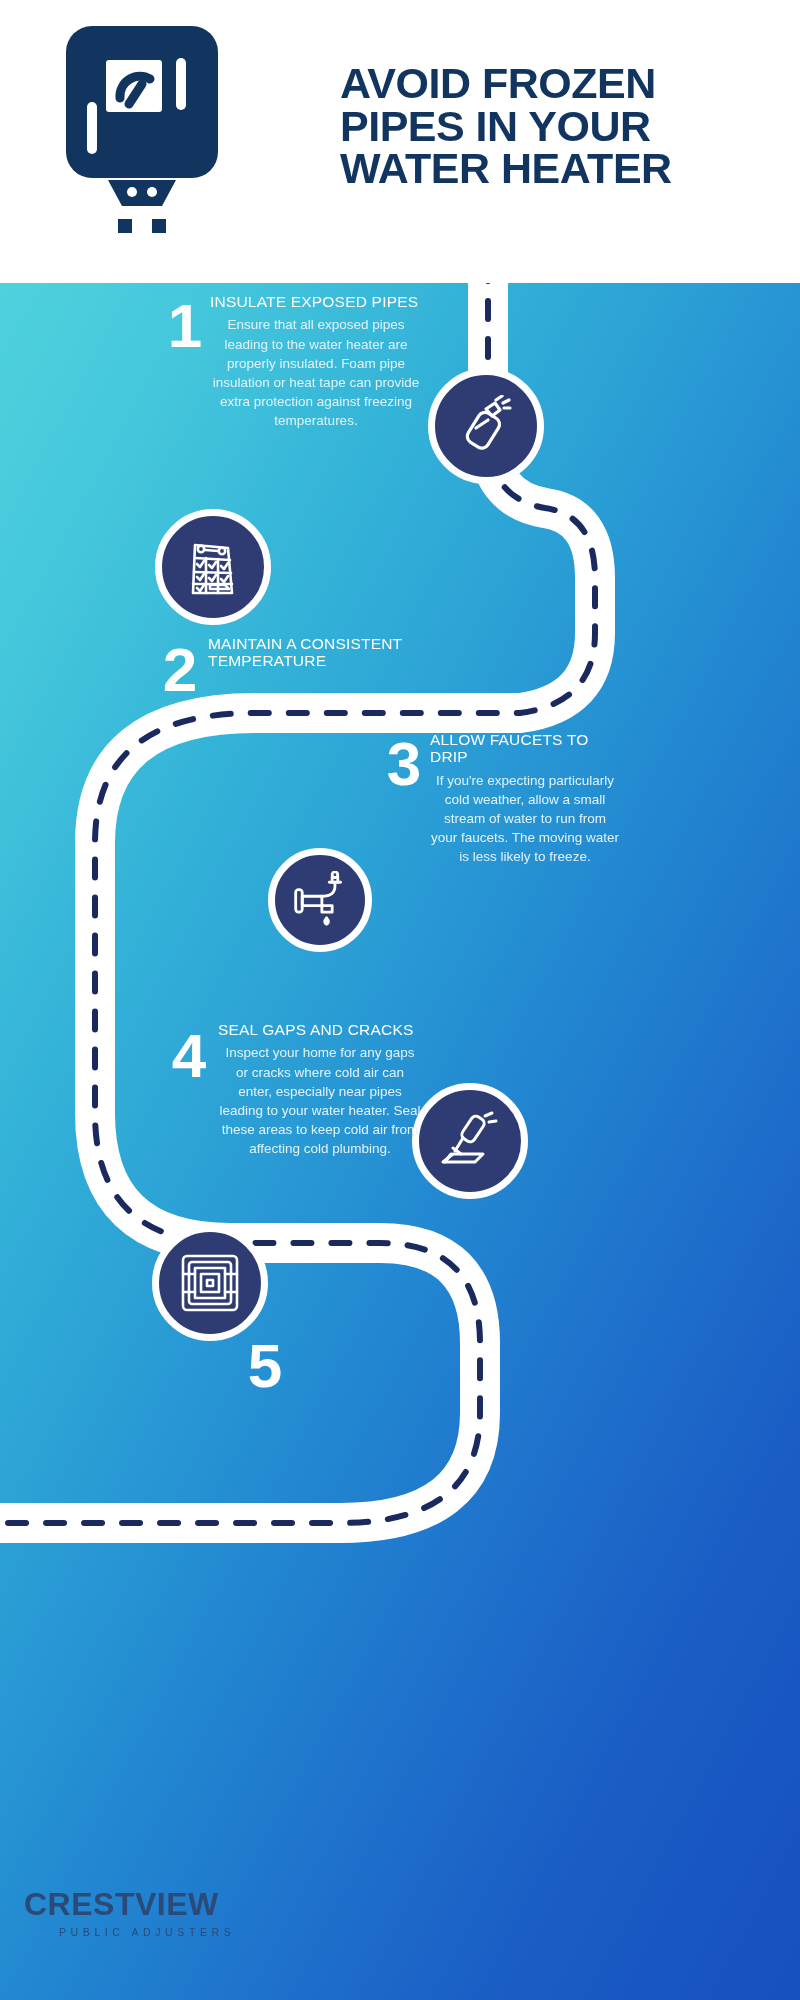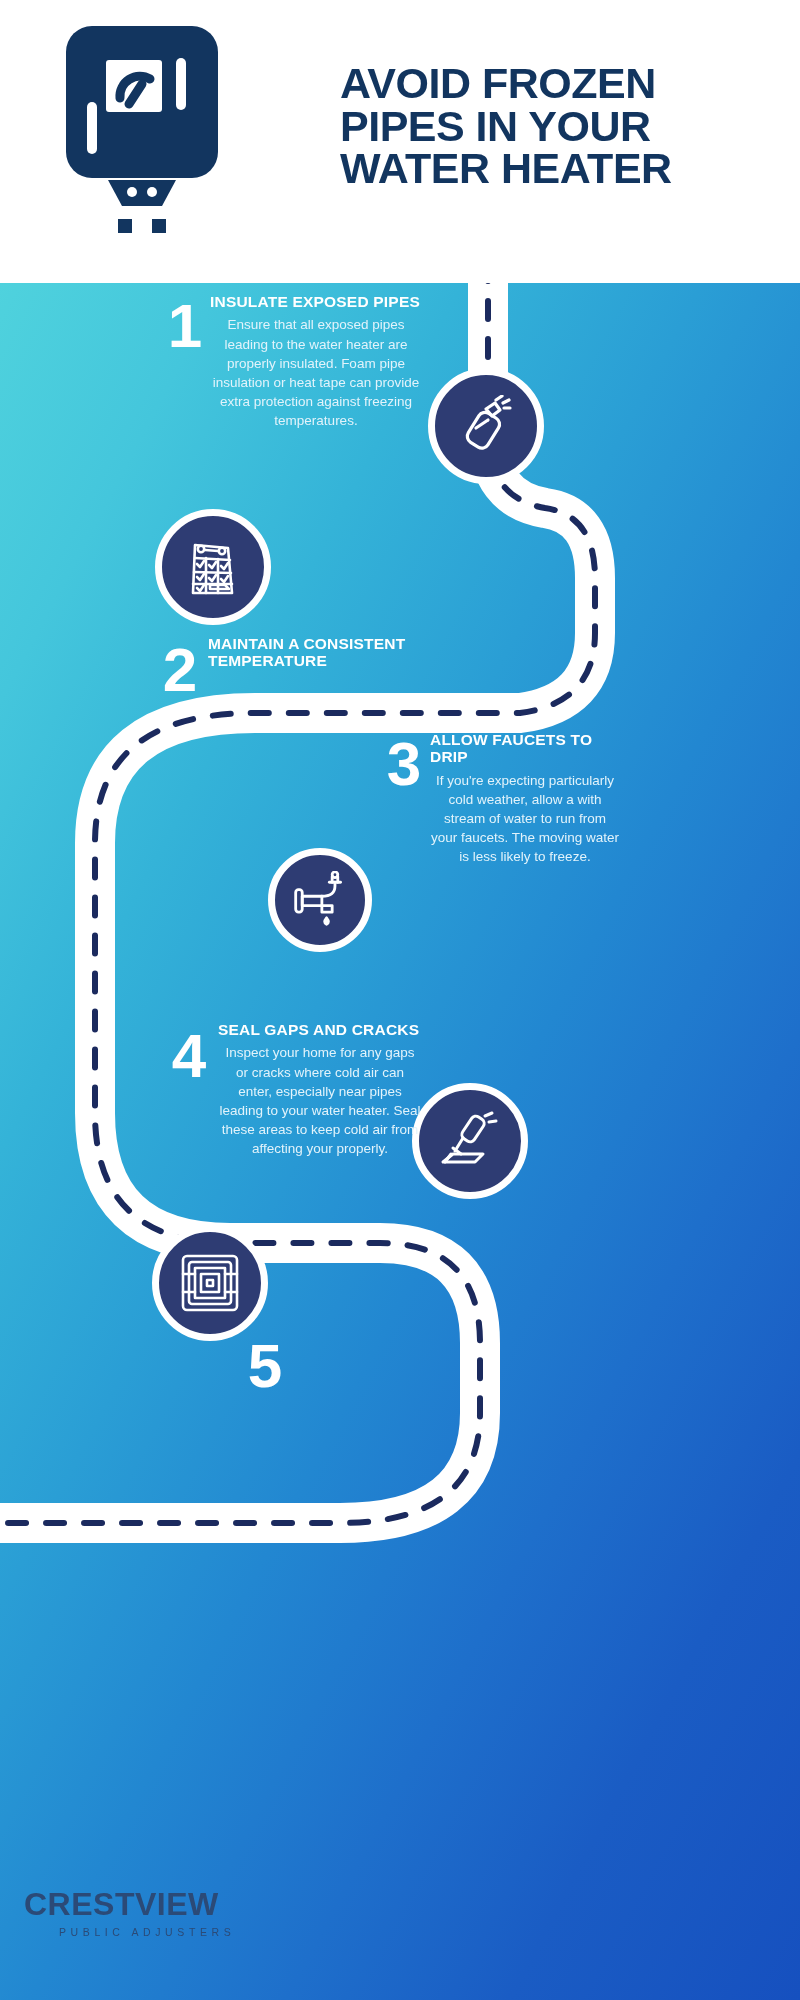--- a/index.html
+++ b/index.html
@@ -89,21 +89,21 @@
     color: #ffffff;
     font-size: 58px;
     font-weight: bold;
     line-height: 1;
     flex: 0 0 auto;
     text-align: center;
   }
   .step-body { flex: 1 1 auto; }
   .step-title {
     color: #ffffff;
-    font-weight: bold;
+    font-weight: normal;
     font-size: 15.5px;
     line-height: 1.12;
     text-transform: uppercase;
     letter-spacing: 0.2px;
     margin-bottom: 5px;
   }
   .step-text {
     color: #e2f3fb;
     font-size: 13.5px;
     line-height: 1.42;
@@ -291,29 +291,29 @@
       <div class="step-num">2</div>
       <div class="step-body">
         <div class="step-title">MAINTAIN A CONSISTENT TEMPERATURE</div>
       </div>
     </div>
 
     <div class="step" id="step-3">
       <div class="step-num">3</div>
       <div class="step-body">
         <div class="step-title">ALLOW FAUCETS TO DRIP</div>
-        <div class="step-text">If you're expecting particularly cold weather, allow a with stream of water to run from your faucets. The moving water is less likely to freeze.</div>
+        <div class="step-text">If you're expecting particularly cold weather, allow a small stream of water to run from your faucets. The moving water is less likely to freeze.</div>
       </div>
     </div>
 
     <div class="step" id="step-4">
       <div class="step-num">4</div>
       <div class="step-body">
         <div class="step-title">SEAL GAPS AND CRACKS</div>
-        <div class="step-text">Inspect your home for any gaps or cracks where cold air can enter, especially near pipes leading to your water heater. Seal these areas to keep cold air from affecting your properly.</div>
+        <div class="step-text">Inspect your home for any gaps or cracks where cold air can enter, especially near pipes leading to your water heater. Seal these areas to keep cold air from affecting cold plumbing.</div>
       </div>
     </div>
 
     <div class="step" id="step-5">
       <div class="step-num">5</div>
     </div>
 
     <div class="footer-logo">
       <div class="footer-brand">CRESTVIEW</div>
       <div class="footer-sub">PUBLIC ADJUSTERS</div>

